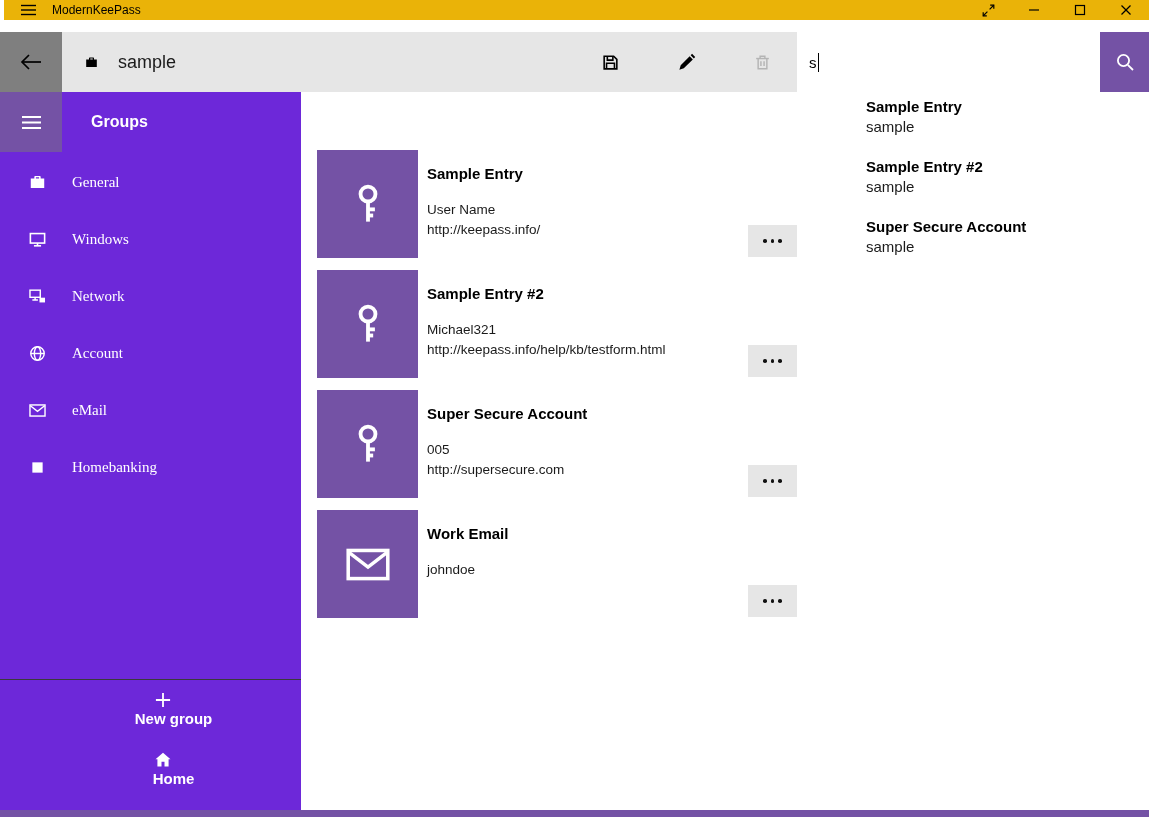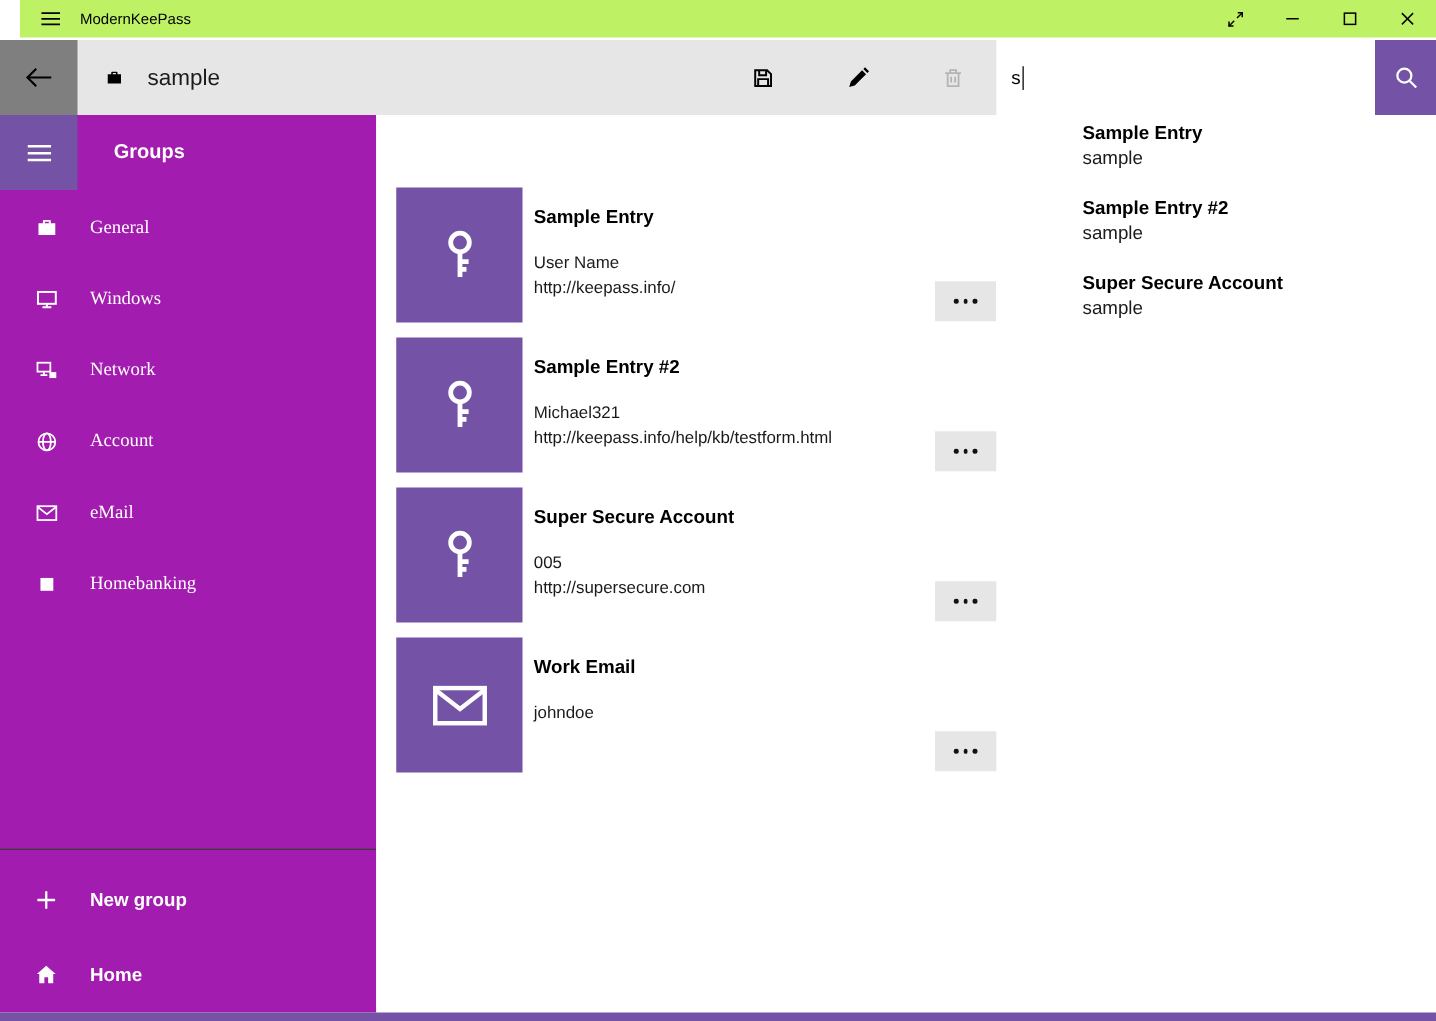--- a/index.html
+++ b/index.html
@@ -2,22 +2,22 @@
 <html style="--accent: #7452a5;"><head>
 <meta charset="utf-8">
 <style>
   * { margin:0; padding:0; box-sizing:border-box; }
   html,body { background:#cfcfcf; }
   .window {
     position:relative; width:1149px; height:817px; overflow:hidden;
     background:#fff; font-family:"Liberation Sans", sans-serif; color:#000;
   }
   
-  .titlebar { position:absolute; top:0; left:16px; right:0; height:30px;
-    background:#bef264; display:flex; align-items:center; }
+  .titlebar { position:absolute; top:0; left:4px; right:0; height:20px;
+    background:#eab308; display:flex; align-items:center; }
   .tb-hamburger { width:48px; height:32px; display:flex; align-items:center; justify-content:center; background:none; border:none; }
   .tb-title { font-size:12px; color:#000; }
   .caption-buttons { margin-left:auto; display:flex; height:32px; }
   .cap-btn { width:46px; height:32px; background:none; border:none; display:flex; align-items:center; justify-content:center; cursor:default; }
   
   .commandbar { position:absolute; top:32px; left:0; right:0; height:60px; background:#e6e6e6; }
   .back-btn { position:absolute; left:0; top:0; width:62px; height:60px; background:#7f7f7f;
     border:none; display:flex; align-items:center; justify-content:center; }
   .db-block { position:absolute; left:78px; top:0; height:60px; display:flex; align-items:center; }
   .db-icon { width:26px; display:flex; justify-content:center; }
@@ -29,30 +29,30 @@
   .searchbox { position:absolute; left:797px; top:0; width:352px; height:60px; display:flex; }
   .search-field { flex:1; background:#fff; display:flex; align-items:center; padding-left:12px; font-size:15px; color:#000; }
   .caret { display:inline-block; width:1px; height:19px; background:#000; margin-left:1px; }
   .search-btn { width:49px; height:60px; border:none; background:var(--accent); display:flex; align-items:center; justify-content:center; }
   .suggestions { position:absolute; left:797px; top:92px; width:352px; background:#fff; z-index:5; padding-bottom:12px; }
   .sg-item { height:60px; padding:5px 10px 0 69px; cursor:default; }
   .sg-title { font-size:15px; font-weight:600; line-height:20px; color:#000; }
   .sg-title b { font-weight:800; }
   .sg-sub { font-size:15px; line-height:20px; color:#1b1b1b; }
   
-  .sidebar { position:absolute; left:0; top:92px; width:301px; bottom:7px; background:#a21caf; color:#fff; }
+  .sidebar { position:absolute; left:0; top:92px; width:301px; bottom:7px; background:#6d28d9; color:#fff; }
   .sb-header { height:60px; display:flex; align-items:center; }
   .sb-hamburger { width:62px; height:60px; background:var(--accent); border:none; display:flex; align-items:center; justify-content:center; }
   .sb-heading { margin-left:29px; font-size:16px; font-weight:700; color:#fff; }
   .sb-items { margin-top:2px;font-family:Liberation Serif, serif; }
   .sb-item { height:57px; display:flex; align-items:center; padding-left:24px; cursor:default; }
   .sb-item .icon { width:26px; display:flex; justify-content:center; }
   .sb-item .label { margin-left:22px; font-size:15px; color:#fff; }
   .sb-bottom { position:absolute; bottom:0; left:0; right:0; border-top:1px solid #3a3a3a; padding-top:10px; }
-  .sb-bottom .sb-item { height:60px; }
+  .sb-bottom .sb-item { height:60px;flex-direction:column; }
   .sb-bottom .label { font-weight:700; }
   
   .main { position:absolute; left:301px; top:92px; right:0; bottom:7px; background:#fff; padding:58px 0 0 16px; }
   .entry-row { position:relative; height:108px; margin-bottom:12px; display:flex; }
   .tile { width:101px; height:108px; background:var(--accent); display:flex; align-items:center; justify-content:center; flex:none; }
   .entry-info { margin-left:9px; padding-top:14px; }
   .entry-title { font-size:15px; font-weight:700; line-height:20px; color:#000; }
   .entry-sub { margin-top:16px; font-size:13.5px; line-height:20px; color:#1a1a1a; }
   .more-btn { position:absolute; right:352px; bottom:1px; width:49px; height:32px; background:#e6e6e6; border:none;
     display:flex; align-items:center; justify-content:center; gap:4px; }

